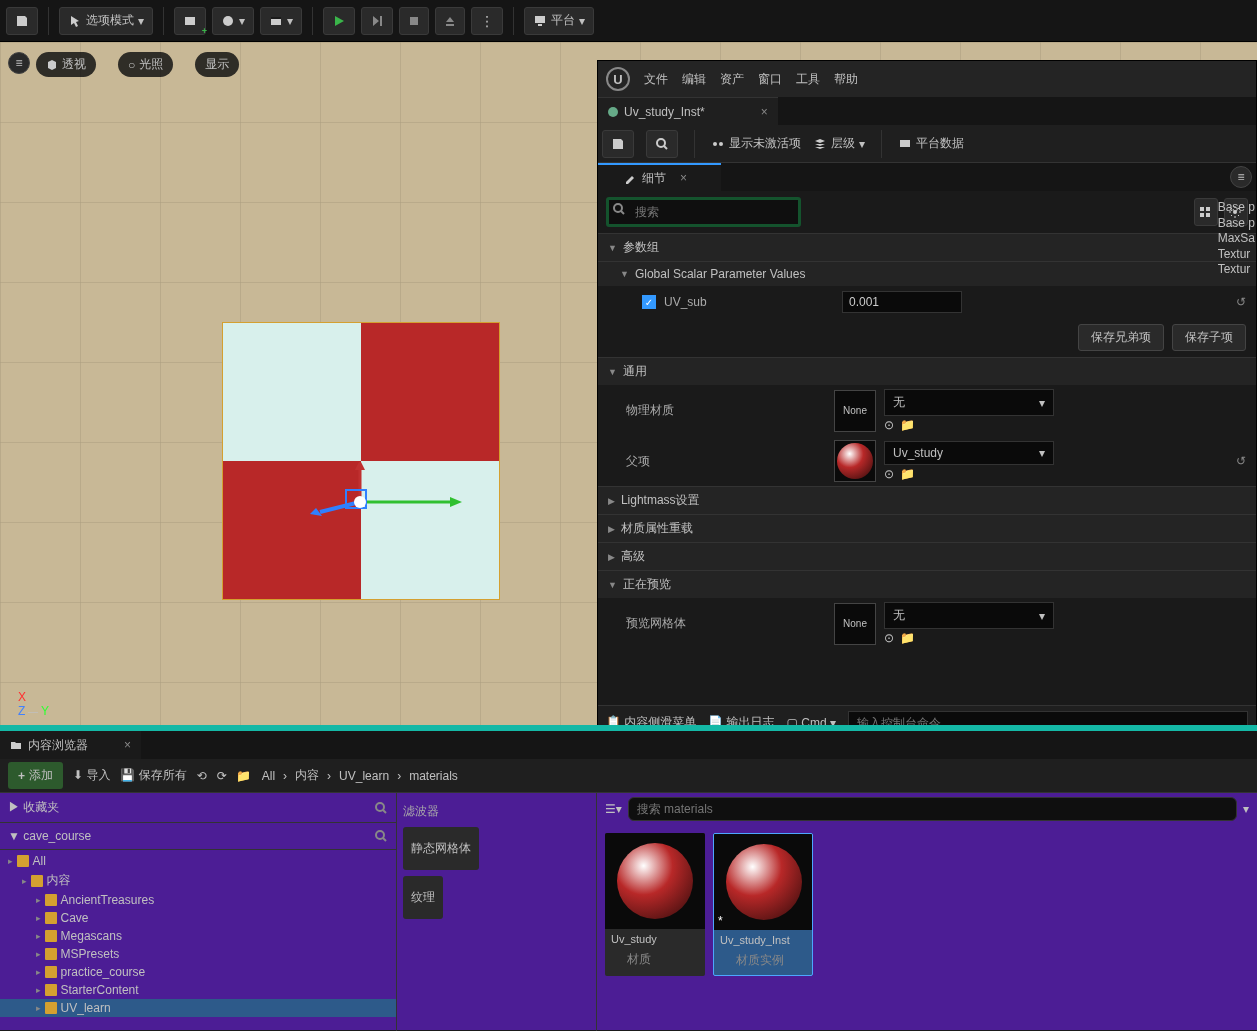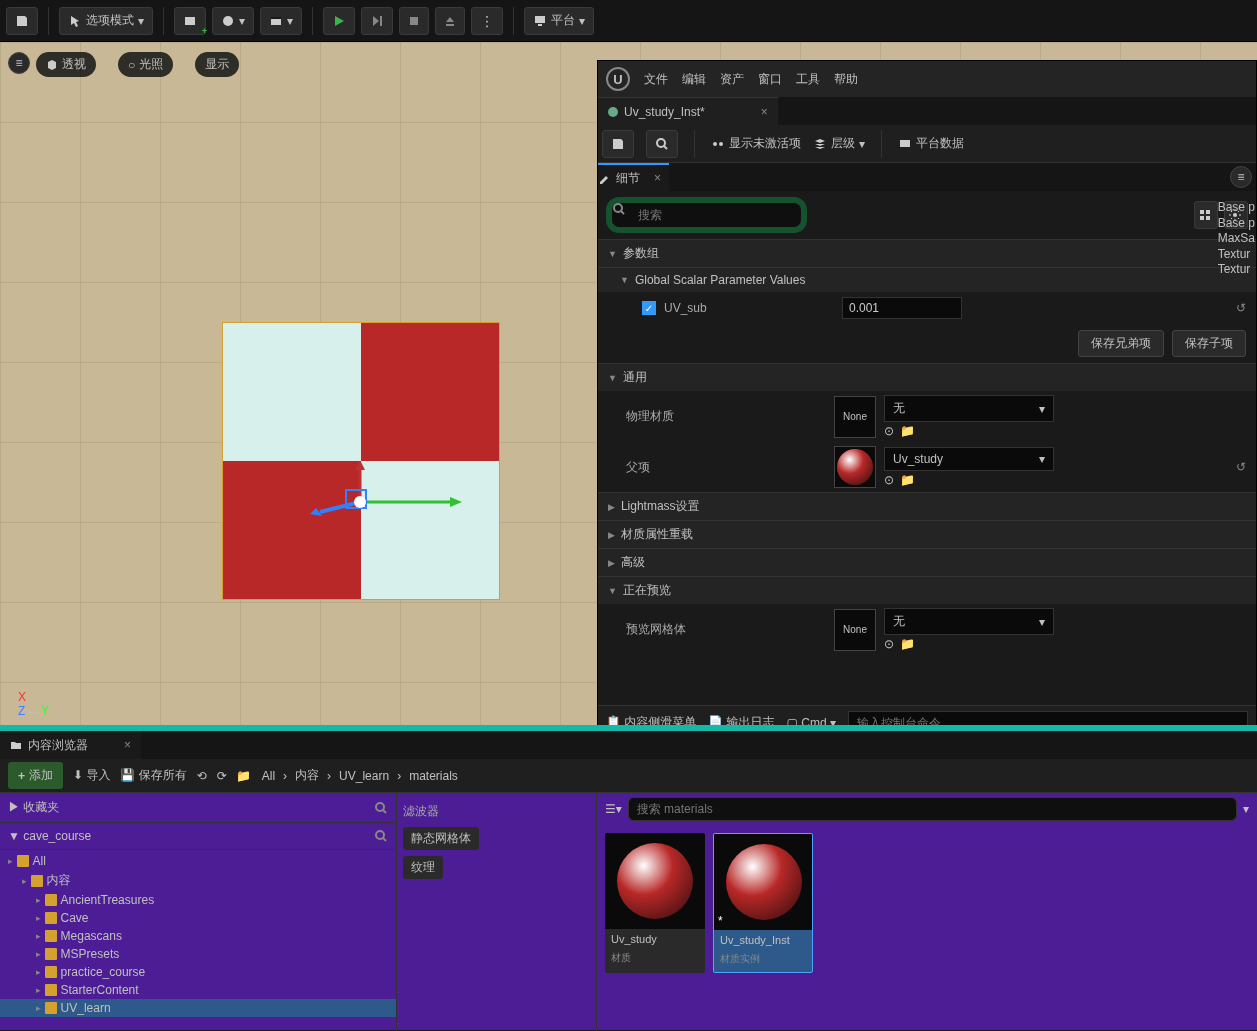--- a/index.html
+++ b/index.html
@@ -25,24 +25,24 @@
 .c3{left:0;bottom:0;background:#b82828}
 .c4{right:0;bottom:0;background:#d8f0ec}
 .details-panel{position:absolute;top:60px;right:0;width:660px;height:680px;background:#1a1a1a;border:1px solid #000;display:flex;flex-direction:column}
 .dp-header{height:36px;background:#242424;display:flex;align-items:center;padding:0 8px;gap:14px}
 .ue-logo{width:24px;height:24px;border-radius:50%;border:2px solid #888;display:flex;align-items:center;justify-content:center;font-weight:bold;font-size:13px}
 .dp-tab-row{height:28px;background:#151515;display:flex;align-items:center}
 .dp-tab{background:#1f1f1f;padding:4px 10px;display:flex;align-items:center;gap:6px;height:28px;border-top:1px solid #333}
 .dp-tab .dot{width:10px;height:10px;border-radius:50%;background:#6a8}
 .dp-toolbar{height:38px;background:#1f1f1f;display:flex;align-items:center;padding:0 4px;gap:12px;border-bottom:1px solid #333}
 .details-tab{height:28px;background:#151515;display:flex;align-items:center}
-.dt-active{background:#1a1a1a;padding:4px 0;border-top:2px solid #3399ff;display:flex;align-items:center;gap:6px;height:28px}
+.dt-active{background:#1a1a1a;padding:4px 26px;border-top:2px solid #3399ff;display:flex;align-items:center;gap:6px;height:28px}
 .dt-close{margin-left:auto;padding:0 8px;color:#888}
 .search-row{padding:6px 8px;display:flex;gap:6px;align-items:center}
-.search-row input{flex:1;background:#0f0f0f;border:6px solid #14532d;border-radius:13px;padding:5px 8px 5px 26px;color:#f97316}
+.search-row input{flex:1;background:#0f0f0f;border:3px solid #14532d;border-radius:3px;padding:5px 8px 5px 26px;color:#f97316}
 .search-wrap{position:relative;flex:1}
 .search-wrap svg{position:absolute;left:6px;top:5px}
 .sect-hdr{background:#242424;padding:5px 10px;display:flex;align-items:center;gap:6px;border-top:1px solid #333}
 .sect-hdr .arrow{font-size:9px;color:#888}
 .prop-row{display:flex;align-items:center;padding:4px 10px 4px 28px;min-height:32px;gap:8px}
 .prop-label{width:200px;color:#aaa}
 .chk{width:14px;height:14px;background:#3399ff;display:flex;align-items:center;justify-content:center;font-size:10px;color:#fff}
 .num-input{background:#0a0a0a;border:1px solid #333;padding:3px 6px;width:120px;color:#ccc}
 .save-btns{display:flex;gap:8px;padding:6px 10px;justify-content:flex-end}
 .save-btn{background:#2a2a2a;border:1px solid #444;border-radius:3px;padding:4px 12px}
@@ -61,31 +61,31 @@
 .breadcrumb span{cursor:pointer}
 .cb-body{display:flex;height:243px}
 .cb-tree{width:397px;border-right:1px solid #333;display:flex;flex-direction:column}
 .cb-filter{width:200px;border-right:1px solid #333;padding:6px}
 .cb-assets{flex:1;display:flex;flex-direction:column}
 .tree-hdr{padding:6px 8px;display:flex;align-items:center;justify-content:space-between;border-bottom:1px solid #333}
 .tree-scroll{flex:1;overflow:auto;padding:2px 0}
 .tree-item{padding:2px 8px;display:flex;align-items:center;gap:4px}
 .tree-item .fold{width:12px;height:12px;background:#d4a030;border-radius:1px}
 .tree-item.sel{background:#2d5a8a}
-.filter-pill{background:#2a2a2a;border-radius:3px;padding:3px 8px;margin:3px 0;display:inline-block}
+.filter-pill{background:#2a2a2a;border-radius:3px;padding:13px 8px;margin:3px 0;display:inline-block}
 .asset-toolbar{padding:4px 8px;display:flex;align-items:center;gap:6px}
 .asset-search{flex:1;position:relative}
 .asset-search input{width:100%;background:#0f0f0f;border:1px solid #333;border-radius:6px;padding:4px 8px}
 .asset-grid{display:flex;gap:8px;padding:8px}
 .asset-card{width:100px;background:#2a2a2a;border-radius:2px;overflow:hidden}
 .asset-card.sel{background:#2d5a8a;border:1px solid #4da6ff}
 .asset-thumb{width:100px;height:96px;background:#0a0a0a;display:flex;align-items:center;justify-content:center;position:relative}
 .sphere{width:76px;height:76px;border-radius:50%;background:radial-gradient(circle at 35% 30%,#fff,#b82828 40%,#5a1414 80%)}
 .asset-name{padding:4px 6px;font-size:11px}
-.asset-type{padding:2px 6px 6px;font-size:10px;color:#888}
+.asset-type{padding:2px 22px 6px;font-size:12px;color:#888}
 .preview-txt{position:absolute;right:2px;top:200px;font-size:10px;color:#d4a030;line-height:1.3}
 .round-btn{width:22px;height:22px;border-radius:50%;background:#2a2a2a;border:1px solid #444;display:flex;align-items:center;justify-content:center}
 svg{display:block}
 </style>
 </head>
 <body>
 
 <div class="toolbar">
   <div class="tb-btn">
       <svg width="14" height="14" viewBox="0 0 14 14">

